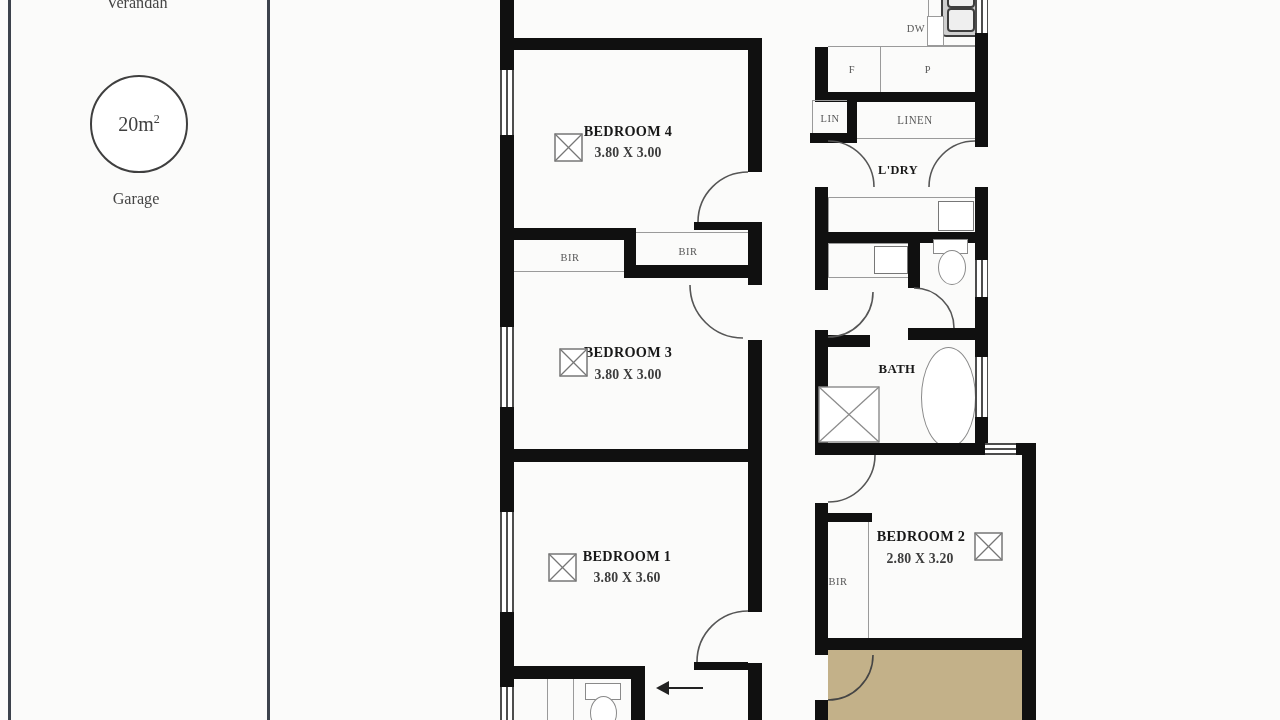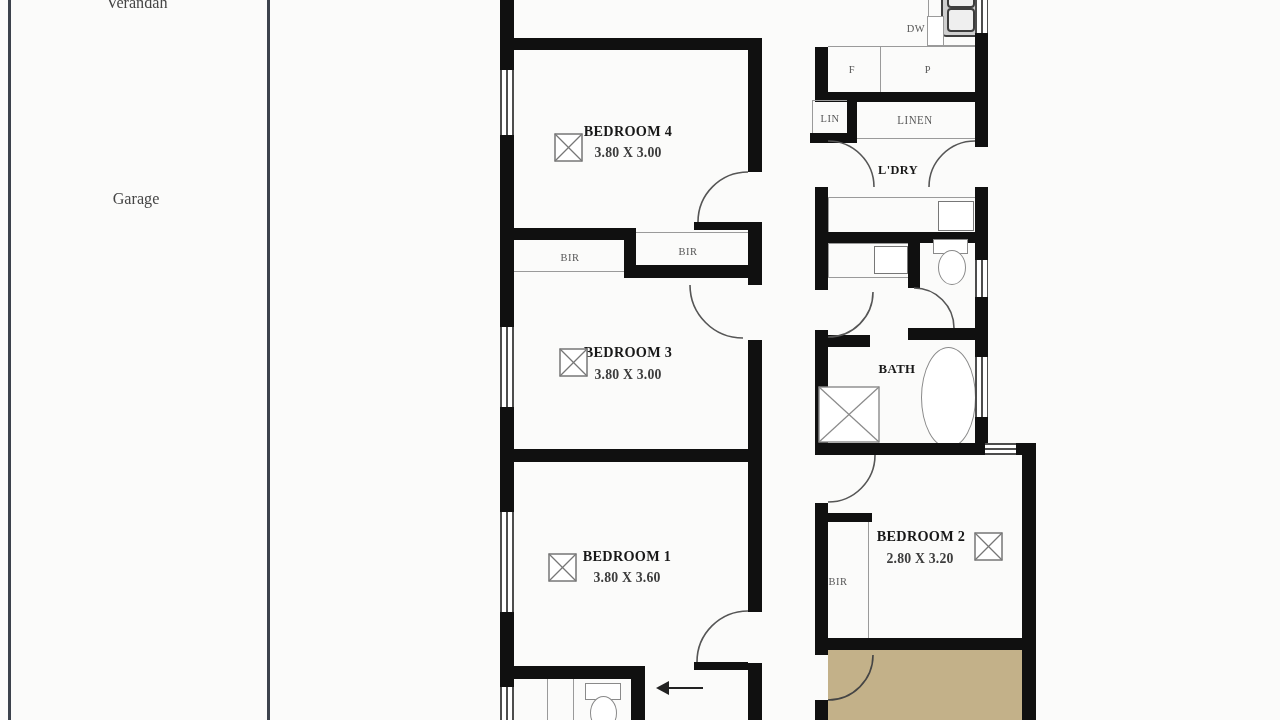--- a/index.html
+++ b/index.html
@@ -34,20 +34,23 @@
   .deck{position:absolute;background:var(--deck,#c3b189);}
 </style>
 </head>
 <body>
 
 <div id="plan" style="--wall: #101010; --deck: #c3b189; --boundary: #3c424c; --line: #9a9a9a; --winline: #4d4d4d; --tdark: #181818; --tgray: #585858; --bg: #fbfbfa;">
 
   <div class="boundary" style="left:8px;"></div>
   <div class="boundary" style="left:267px;"></div>
   <div class="lbl site-lbl" style="left:137px;top:3px;">Verandah</div>
+  <div class="circle" style="left:90px;top:75px;width:94px;height:94px;">
+    <span class="area"><span>20m</span><sup>2</sup></span>
+  </div>
   <div class="lbl site-lbl" style="left:136px;top:199px;">Garage</div>
 
   <div class="wall" style="left:500px;top:0;width:14px;height:70px;"></div>
   <div class="win-v" style="left:500px;top:70px;width:14px;height:65px;"></div>
   <div class="wall" style="left:500px;top:135px;width:14px;height:192px;"></div>
   <div class="win-v" style="left:500px;top:327px;width:14px;height:80px;"></div>
   <div class="wall" style="left:500px;top:407px;width:14px;height:105px;"></div>
   <div class="win-v" style="left:500px;top:512px;width:14px;height:100px;"></div>
   <div class="wall" style="left:500px;top:612px;width:14px;height:75px;"></div>
   <div class="win-v" style="left:500px;top:687px;width:14px;height:33px;"></div>

